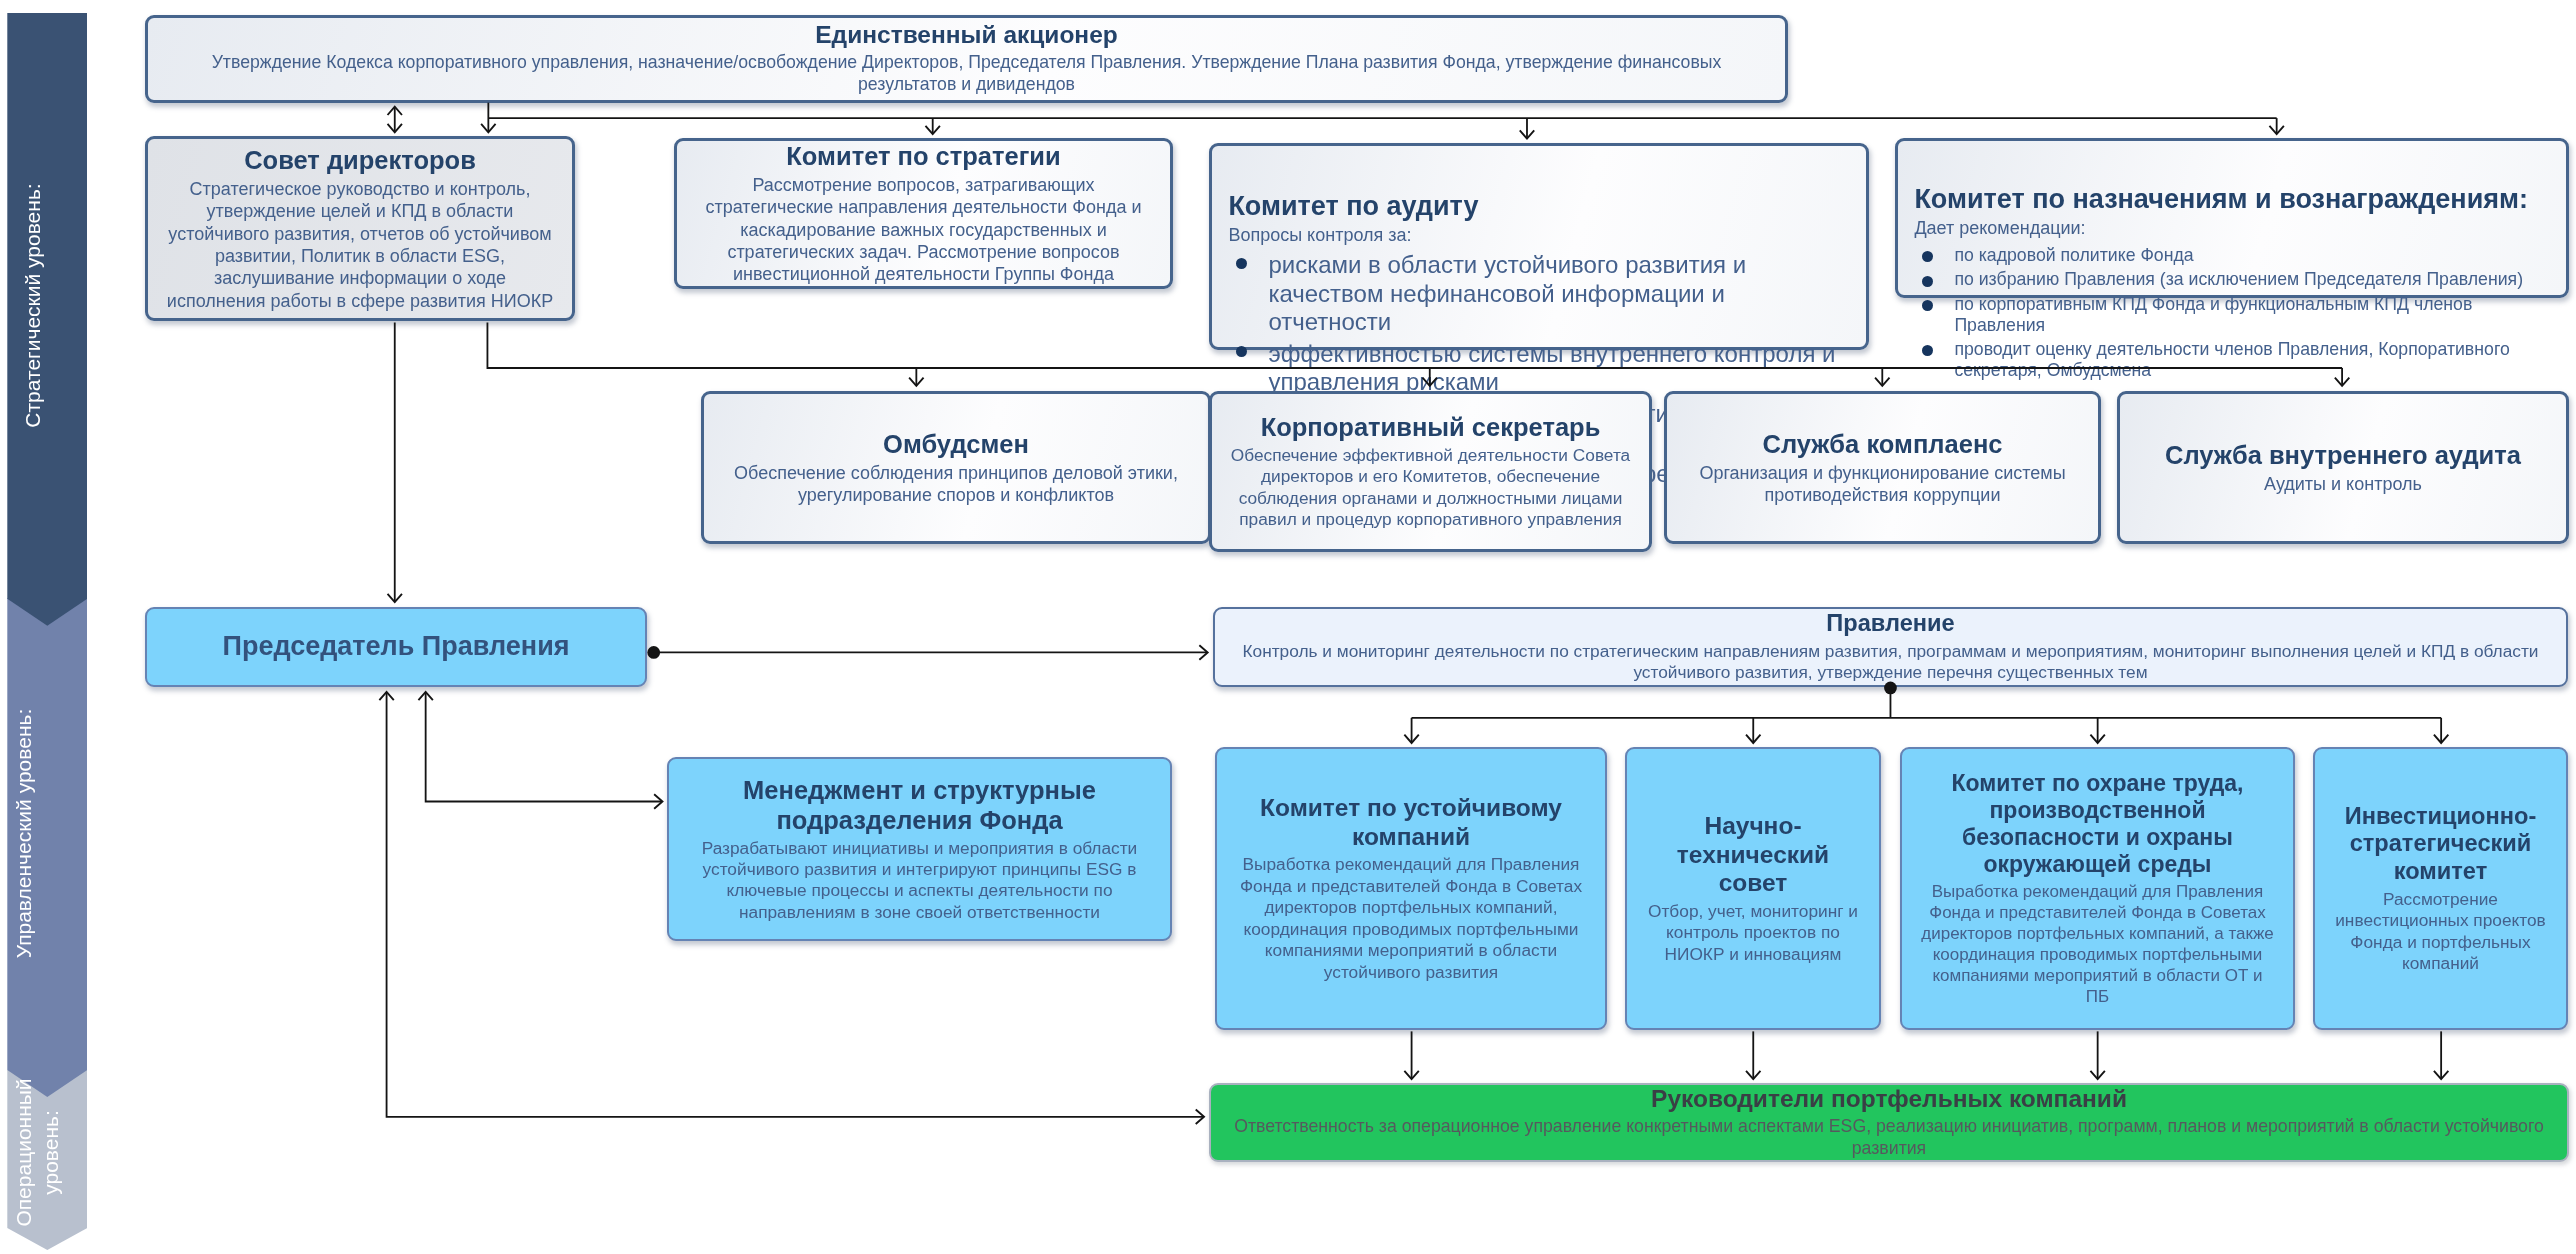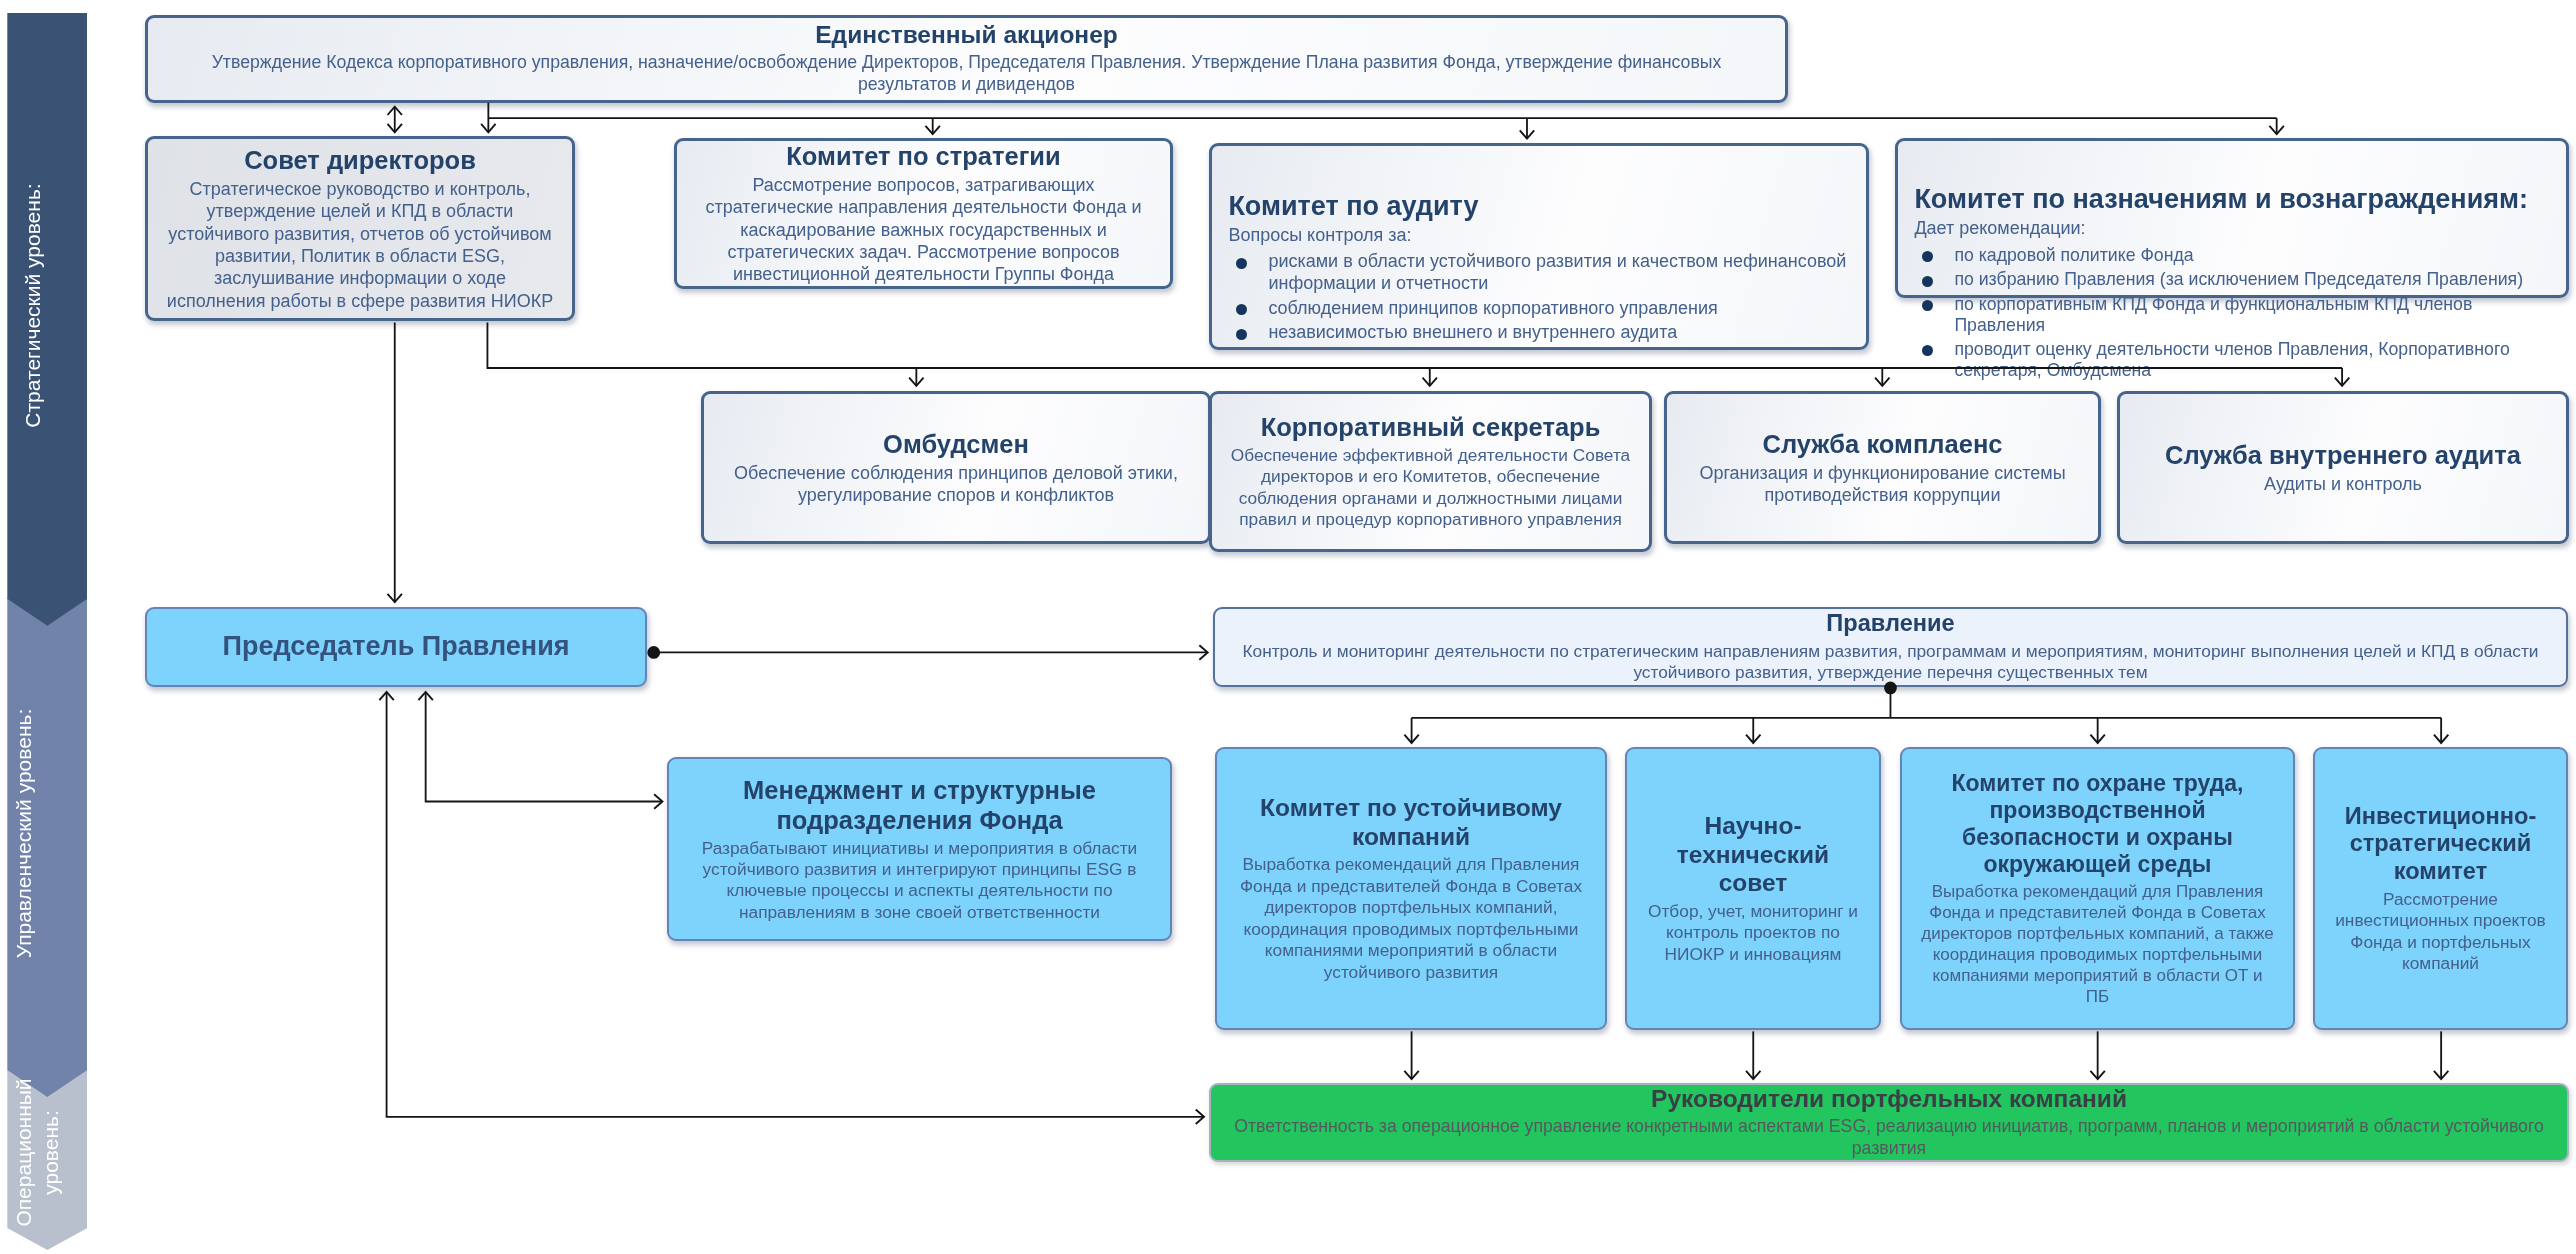--- a/index.html
+++ b/index.html
@@ -23,21 +23,21 @@
   .style-light{background:linear-gradient(105deg,#e7ebf1 0%,#fdfdfe 55%,#f4f6f9 100%);
     border:3.6px solid #46648c;}
   .style-gray{background:linear-gradient(105deg,#dfe2e7 0%,#e7e9ed 100%);border:3.6px solid #46648c;}
   .style-blue{background:#7dd3fc;border:2.7px solid #6583b4;}
   .style-plain{background:#22c55e;border:2.7px solid #a9b1bf;}
   .box .title{font-weight:bold;color:#24436a;text-align:center;font-size:25.5px;line-height:1.18;}
   .box .body{color:#44608c;text-align:center;font-size:18px;line-height:1.24;margin-top:2.7px;}
   .box.align-left{justify-content:flex-start;}
   .box.align-left .title,.box.align-left .body{text-align:left;margin-top:36px;}
   ul.bullets{margin:1.8px 0 0 0;padding:0;list-style:none;}
-  ul.bullets li{position:relative;padding-left:40px;font-size:18px;color:#44608c;
+  ul.bullets li{position:relative;padding-left:40px;font-size:24px;color:#44608c;
     line-height:1.18;margin-top:3.6px;text-align:left;}
   ul.bullets li::before{content:'';position:absolute;left:7.3px;top:6.4px;width:11px;height:11px;
     border-radius:50%;background:#16355e;}
   
   #box-shareholder .title{font-size:24.5px;}
   #box-shareholder .body{font-size:17.7px;}
   #box-audit .title,#box-nomination .title{font-size:27px;}
   #box-audit .body,#box-nomination .body{font-size:18px;margin-top:0.9px;}
   #box-nomination ul.bullets li{font-size:17.7px;}
   #box-ceo .title{font-size:27px;color:#33527d;}
@@ -80,20 +80,21 @@
   </div>
   <div class="box style-light" id="box-strategy" style="left:674px;top:138px;width:499px;height:151px;">
     <div class="title">Комитет по стратегии</div>
     <div class="body">Рассмотрение вопросов, затрагивающих стратегические направления деятельности Фонда и каскадирование важных государственных и стратегических задач. Рассмотрение вопросов инвестиционной деятельности Группы Фонда</div>
   </div>
   <div class="box style-light align-left" id="box-audit" style="left:1209px;top:143px;width:660px;height:207px;padding-top:9px;">
     <div class="title">Комитет по аудиту</div>
     <div class="body">Вопросы контроля за:</div>
     <ul class="bullets">
         <li>рисками в области устойчивого развития и качеством нефинансовой информации и отчетности</li>
+        <li>эффективностью системы внутреннего контроля и управления рисками</li>
         <li>соблюдением принципов корпоративного управления</li>
         <li>независимостью внешнего и внутреннего аудита</li>
       </ul>
   </div>
   <div class="box style-light align-left" id="box-nomination" style="left:1895px;top:138px;width:674px;height:160px;padding-top:7.3px;">
     <div class="title">Комитет по назначениям и вознаграждениям:</div>
     <div class="body">Дает рекомендации:</div>
     <ul class="bullets">
         <li>по кадровой политике Фонда</li>
         <li>по избранию Правления (за исключением Председателя Правления)</li>

